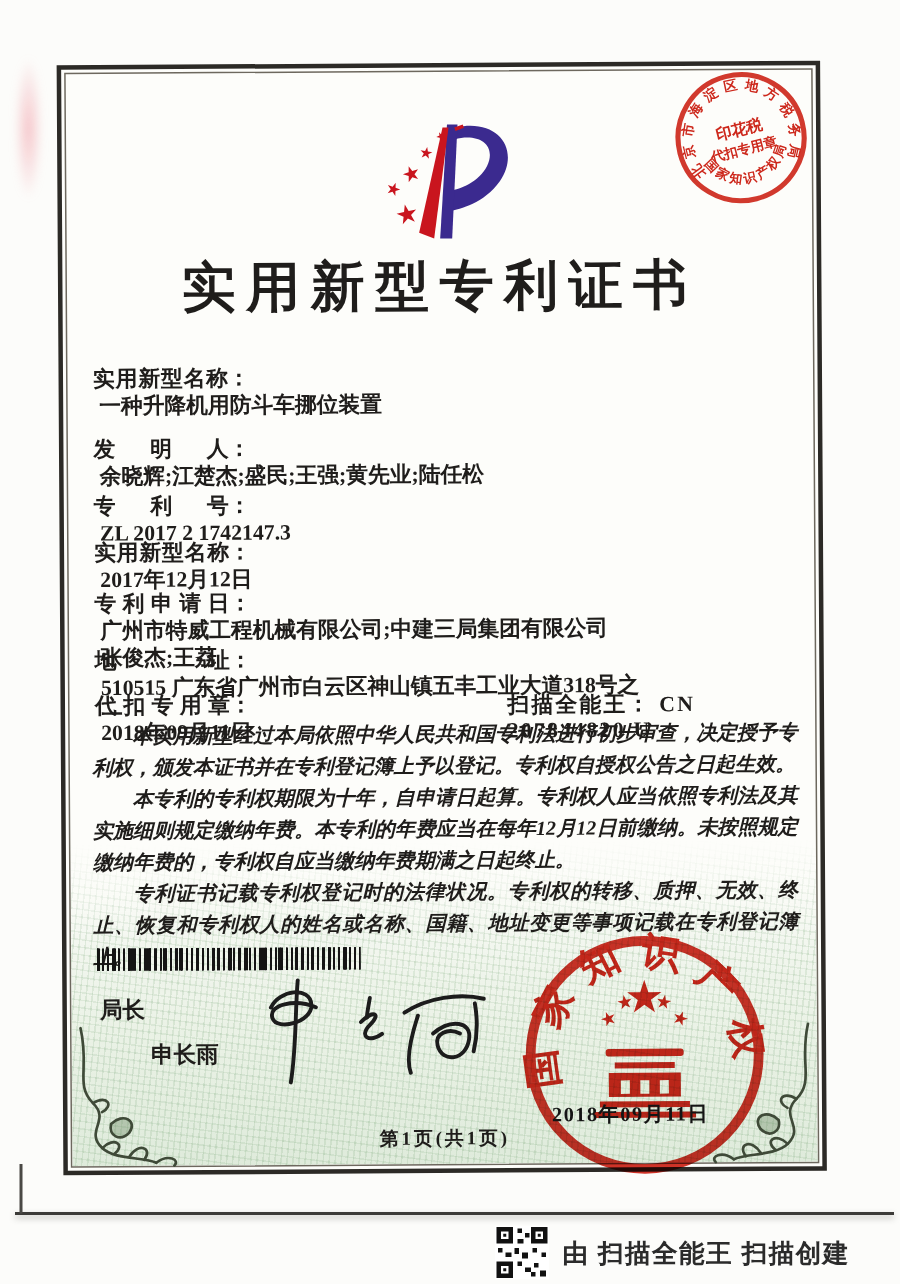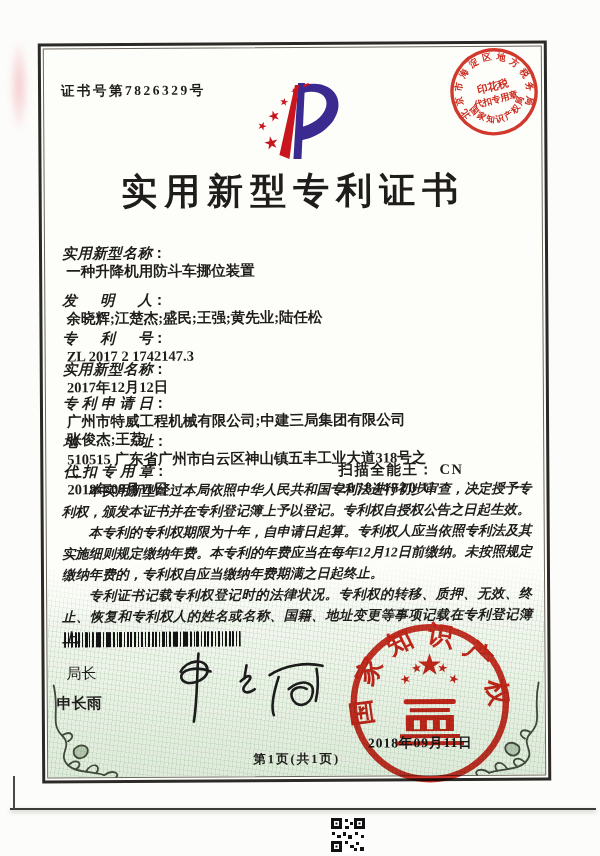--- a/index.html
+++ b/index.html
@@ -20,35 +20,35 @@
      background:
        repeating-linear-gradient(96deg,rgba(96,150,96,.14) 0 1px,rgba(0,0,0,0) 1px 4px),
        repeating-linear-gradient(8deg,rgba(96,150,96,.12) 0 1px,rgba(0,0,0,0) 1px 5px),
        linear-gradient(rgba(208,226,202,0) 0%,rgba(208,226,202,.40) 55%,rgba(198,220,193,.55) 100%);
      -webkit-mask:linear-gradient(rgba(0,0,0,0),#000 30%);mask:linear-gradient(rgba(0,0,0,0),#000 30%);}
   
   .cert-no{left:20px;top:36px;font-size:13.5px;font-weight:700;letter-spacing:2.5px;}
   .title{left:0;right:0;top:122px;text-align:center;font-size:36px;font-weight:700;letter-spacing:7px;}
   
   .frow{left:20px;right:12px;font-size:14.5px;font-weight:700;line-height:18px;}
-  .lbl{display:inline-block;width:90px;text-align:justify;text-align-last:justify;vertical-align:top;font-style:italic;}
+  .lbl{display:inline-block;width:90px;text-align:justify;text-align-last:justify;vertical-align:top;}
   .colon{display:inline-block;vertical-align:top;}
   .val{display:inline-block;vertical-align:top;width:calc(100% - 112px);margin-left:4px;}
   .frow2{font-size:14.5px;font-weight:700;}
   
   .paras{left:18px;top:434px;width:470px;font-size:13.4px;line-height:21px;
          font-weight:600;font-style:italic;text-align:justify;}
   .paras p{margin:0;text-indent:2em;}
   
   .barcode{left:20px;top:586px;width:176px;height:15px;background:
      repeating-linear-gradient(90deg,#141414 0 1.5px,rgba(0,0,0,0) 1.5px 3.5px),
      repeating-linear-gradient(90deg,#141414 0 1px,rgba(0,0,0,0) 1px 7px),
      repeating-linear-gradient(90deg,#141414 0 2px,rgba(0,0,0,0) 2px 11px);}
-  .sig-title{left:22px;top:618px;font-size:15px;font-weight:400;}
-  .sig-name{left:12px;top:648px;font-size:15px;font-weight:700;}
+  .sig-title{left:22px;top:618px;font-size:15px;font-weight:700;}
+  .sig-name{left:32px;top:648px;font-size:15px;font-weight:700;padding-left:24px;}
   .signature-svg{left:122px;top:600px;}
   .seal-svg{left:303px;top:577px;mix-blend-mode:multiply;}
   .seal-date{left:323px;top:690px;font-size:13.5px;font-weight:700;letter-spacing:1px;color:#141414;}
   .page-no{left:0;right:0;top:706px;text-align:center;font-size:12.5px;font-weight:700;letter-spacing:2px;}
   .orn{pointer-events:none;}
   .orn-left{left:1px;bottom:2px;}
   .orn-right{right:1px;bottom:2px;transform:scaleX(-1);}
   .tax-stamp{left:407px;top:2px;transform:rotate(-14deg);mix-blend-mode:multiply;}
   
   .scan-row{left:330px;top:817px;display:flex;align-items:center;gap:9px;}
@@ -59,21 +59,20 @@
 <body>
 
 <div class="abs pink-smudge"></div>
 <div class="abs paper-edge-bottom"></div>
 <div class="abs paper-edge-left"></div>
 
 <div class="abs cert">
   <div class="abs cert-inner-line"></div>
   <div class="abs guilloche"></div>
 
-  <div class="abs cert-no">证书号第7826329号</div>
 
   <svg class="abs" style="left:210px;top:34px" width="100" height="84" viewBox="0 0 100 84">
     <defs>
       <polygon id="star" points="0,-1 0.224,-0.309 0.951,-0.309 0.363,0.118 0.588,0.809 0,0.382 -0.588,0.809 -0.363,0.118 -0.951,-0.309 -0.224,-0.309"></polygon>
     </defs>
     <path d="M53,6 C82,0 96,22 82,42 C71,57 56,60 48,62 L50,48 C60,46 72,39 75,28 C78,16 66,10 52,14 Z" fill="#3b2a8f"></path>
     <polygon points="47,4 54,4 50,80 42,80" fill="#3b2a8f"></polygon>
     <polygon points="44,6 48,6 38,80 28,76" fill="#c9151e"></polygon>
     <use href="#star" fill="#c9151e" transform="translate(20,64) scale(7) rotate(-12)"></use>
     <use href="#star" fill="#c9151e" transform="translate(11,47) scale(4.6) rotate(20)"></use>
@@ -233,13 +232,14 @@
         <rect x="4" y="4" width="5" height="5"></rect>
         <rect x="27" y="4" width="5" height="5"></rect>
         <rect x="4" y="27" width="5" height="5"></rect>
       </g>
     <g fill="#111">
         <rect x="5.5" y="5.5" width="2" height="2"></rect>
         <rect x="28.5" y="5.5" width="2" height="2"></rect>
         <rect x="5.5" y="28.5" width="2" height="2"></rect>
       </g>
   </svg>
+  <span class="scan-text">由 扫描全能王 扫描创建</span>
 </div>
 
 </body></html>

